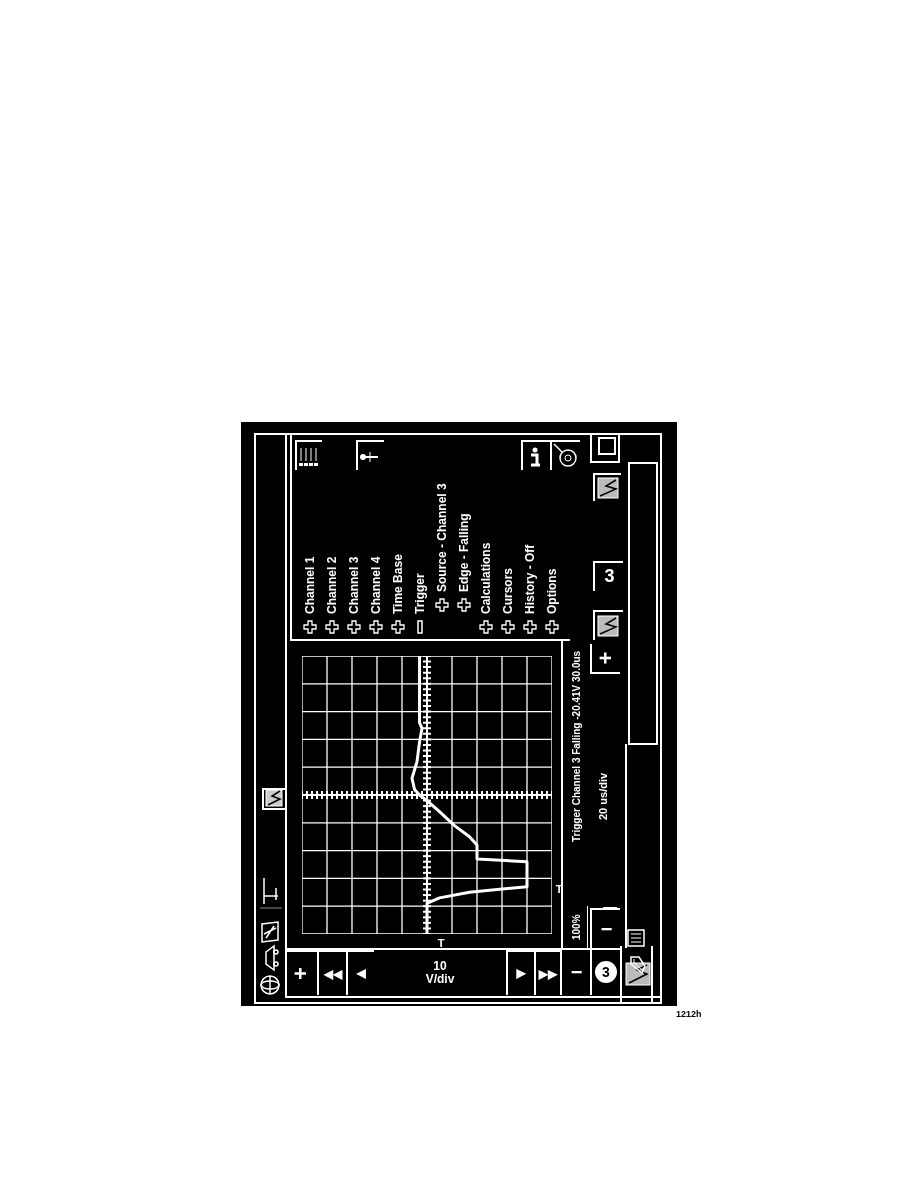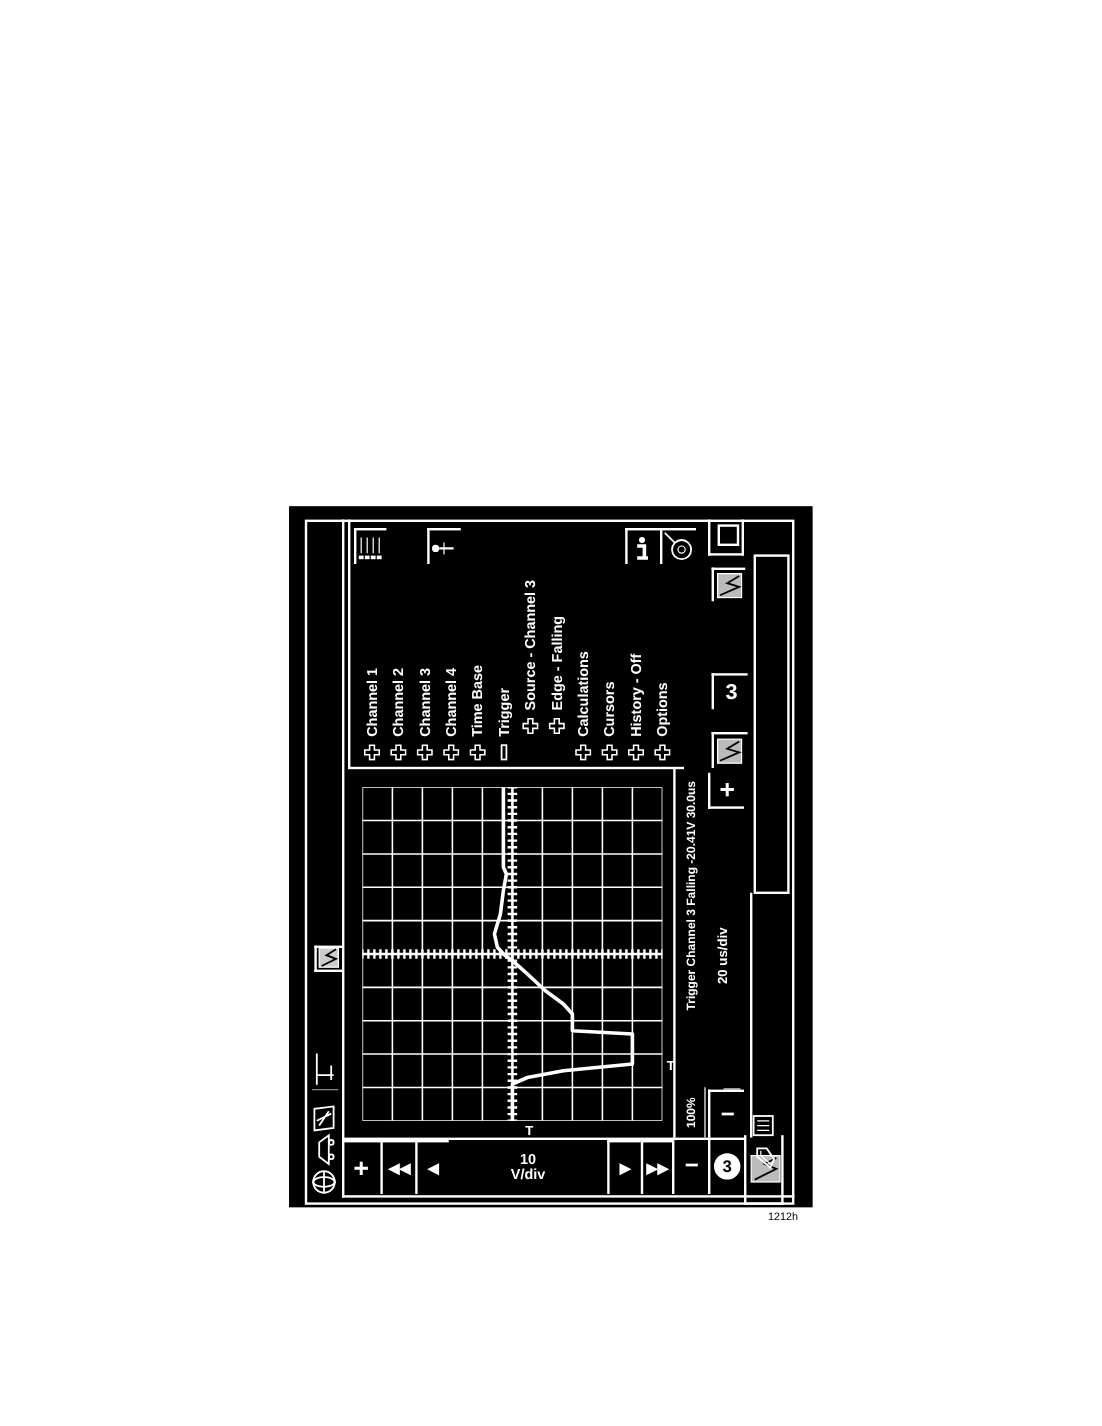--- a/index.html
+++ b/index.html
@@ -396,13 +396,13 @@
           <polyline points="3,3 10,19 13,9 19,19" fill="none" stroke="#000" stroke-width="1.5"></polyline>
         </svg>
   </div>
 
   <div class="abs" style="left:261px;top:387px;width:283px;height:30px;border:2px solid #fff;"></div>
   <div class="abs" style="left:58px;top:384px;width:204px;height:2px;background:#fff;"></div>
 
  </div>
 </div>
 
-<div class="abs txt" style="position:absolute;left:640px;top:1009px;font-size:9px;color:#000;font-weight:normal;">1212h</div>
+<div class="abs txt" style="position:absolute;left:676px;top:1009px;font-size:9px;color:#000;font-weight:bold;">1212h</div>
 
 </body></html>

